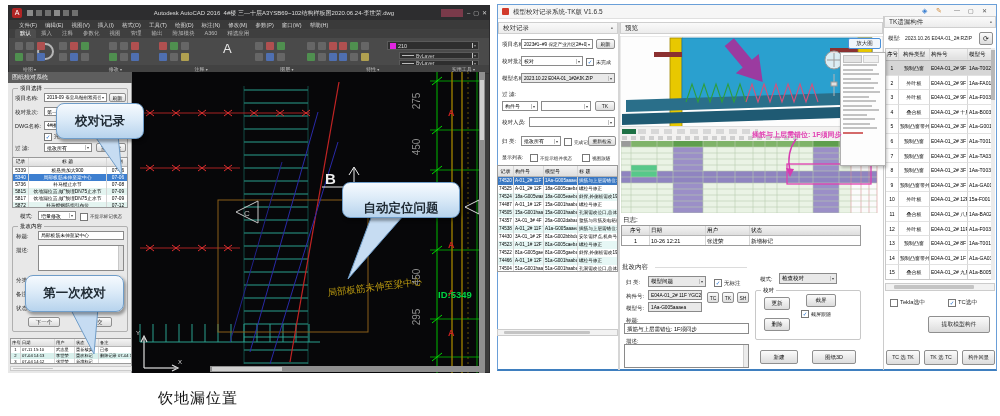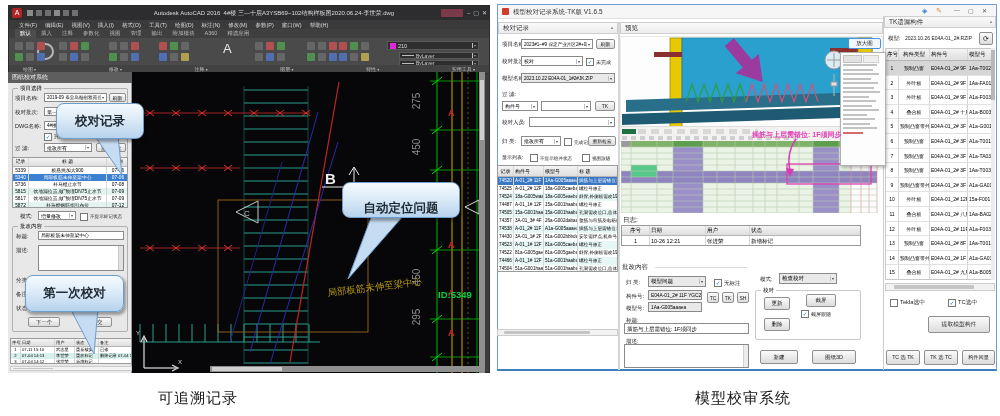--- a/index.html
+++ b/index.html
@@ -1130,15 +1130,14 @@
   <div class="callout" style="left:342px;top:182px;width:116px;height:34px;align-items:flex-end;">
     <span>自动定位问题</span>
   </div>
   <svg class="tail" style="left:58px;top:306px;" width="48" height="50" viewBox="0 0 48 50">
     <polygon points="12,2 40,2 36,48" fill="#c6dcf2" stroke="#6f9dc9" stroke-width="1"></polygon>
   </svg>
   <div class="callout" style="left:25px;top:275px;width:97px;height:35px;">
     <span>第一次校对</span>
   </div>
 
-  <div class="caption" style="left:158px;top:389px;">可追溯记录</div>
-  <div class="caption" style="left:695px;top:389px;">模型校审系统</div>
+  <div class="caption" style="left:158px;top:389px;">饮地漏位置</div>
 </div>
 
 </body></html>

